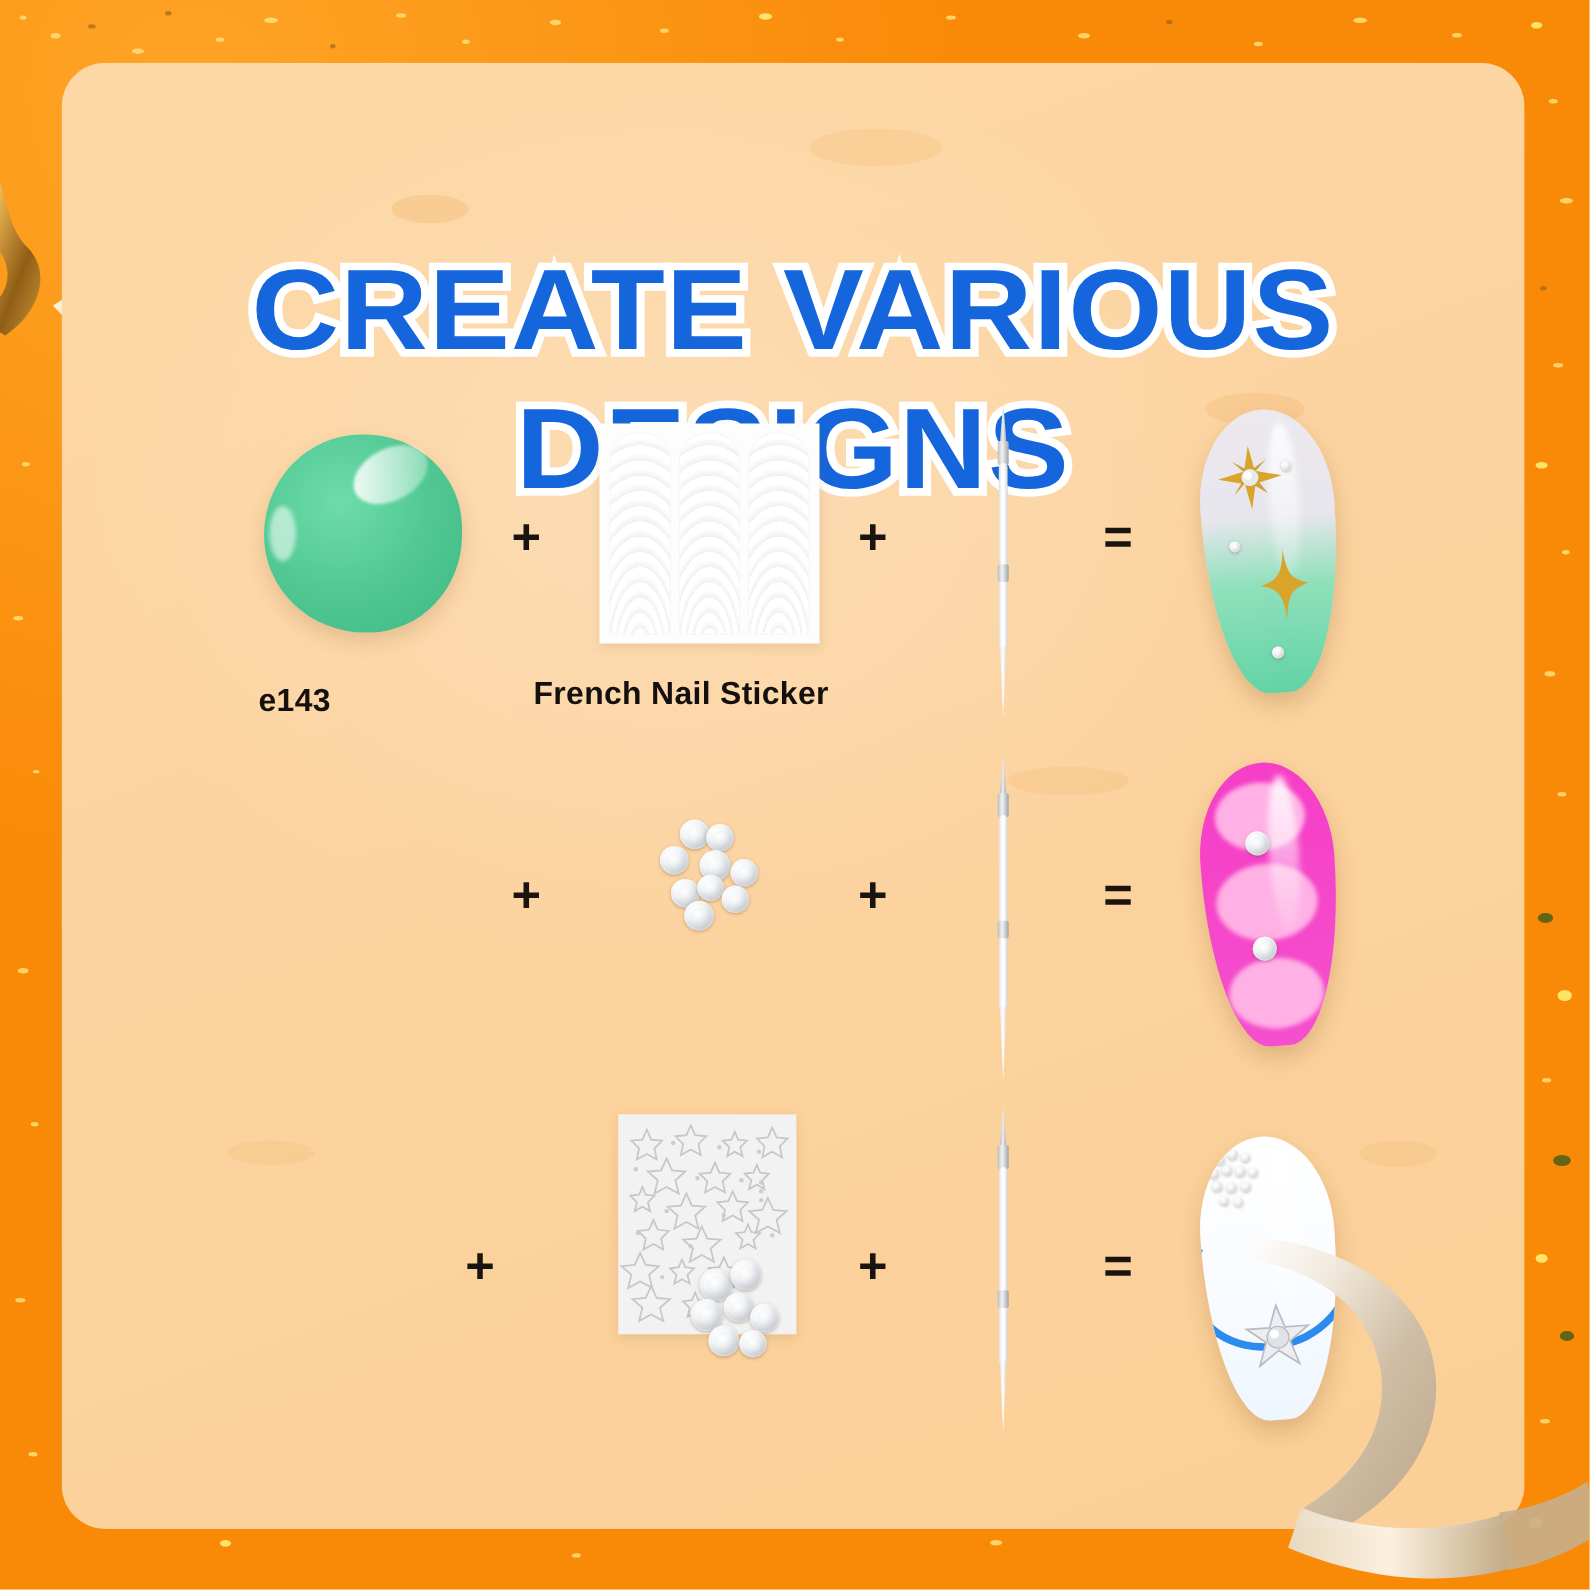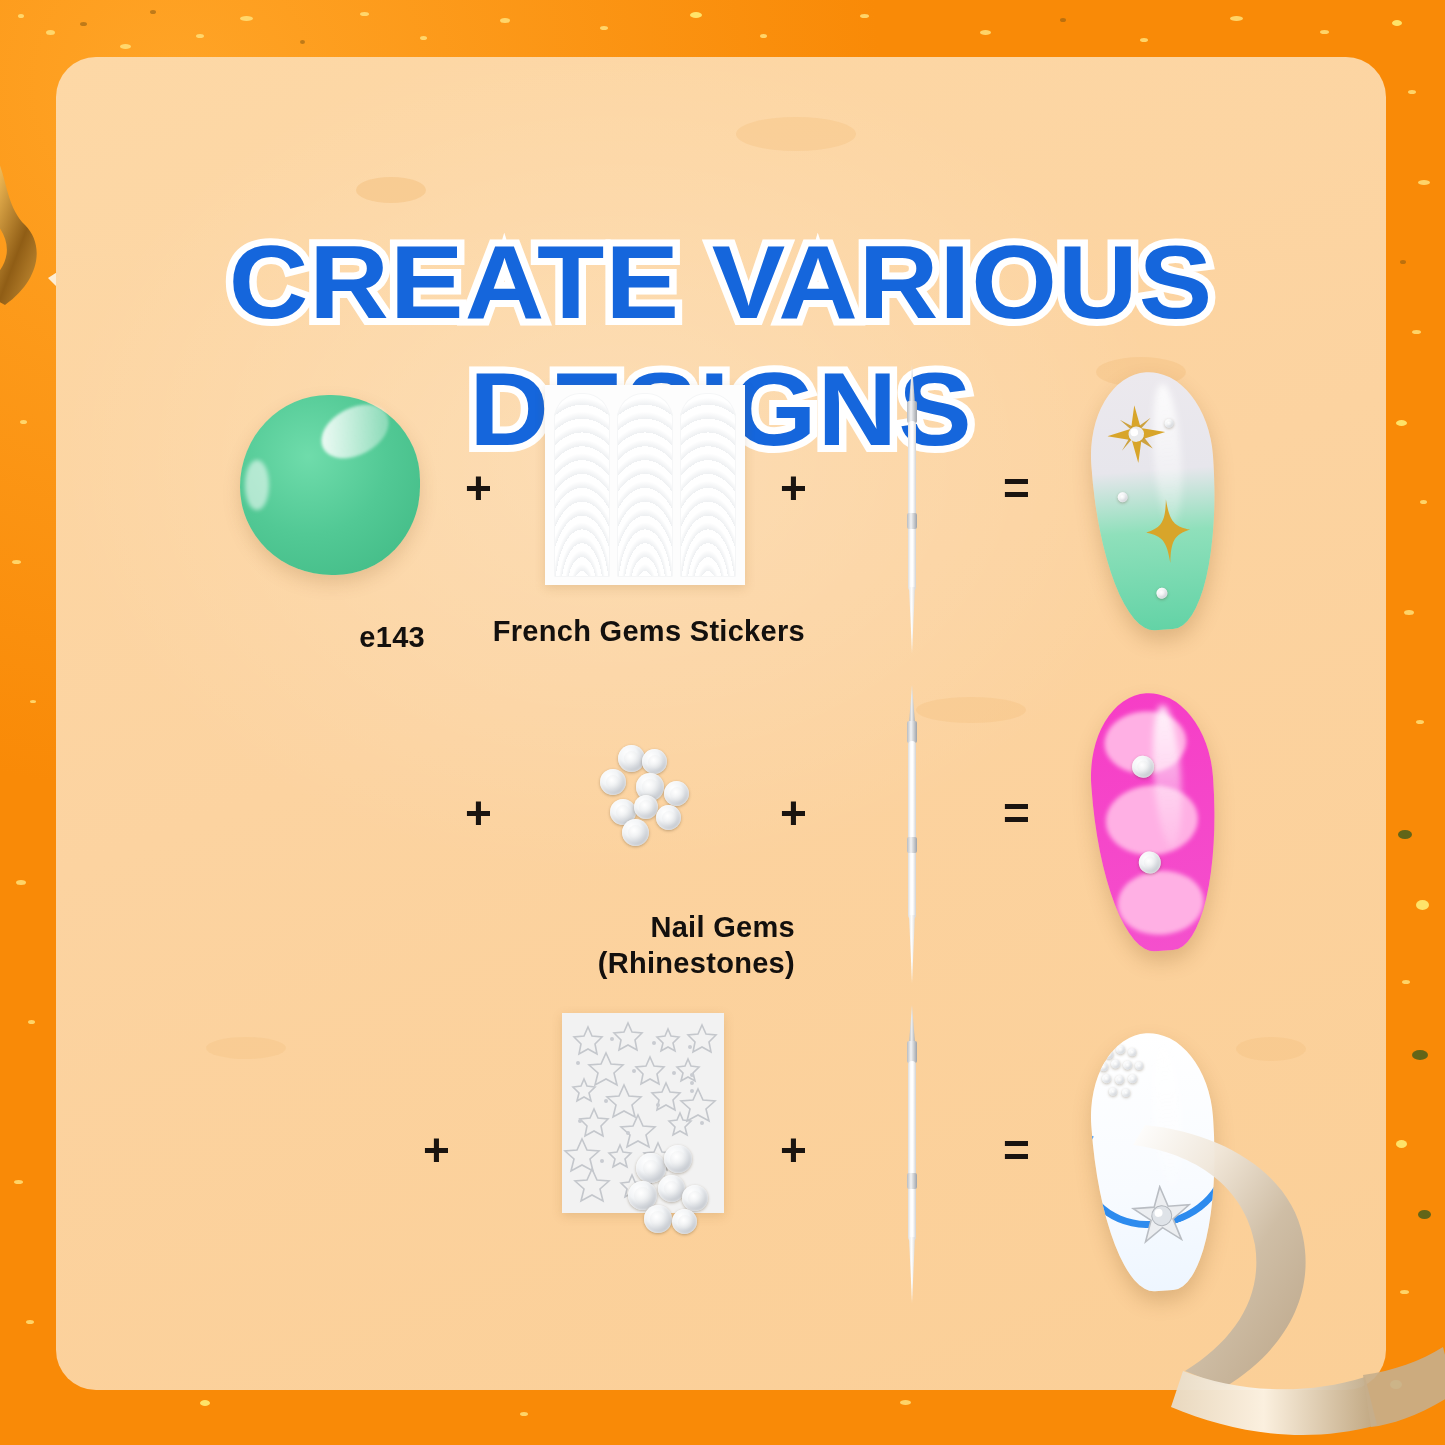--- a/index.html
+++ b/index.html
@@ -93,21 +93,21 @@
     left: 0;
     width: 100%;
     height: 300px;
   }
   .row1 { top: 360px; }
   .row2 { top: 685px; }
   .row3 { top: 1005px; }
 
   .cell {
     position: absolute;
-    text-align: right;
+    text-align: left;
   }
   .cell-label {
     font-family: "Liberation Sans", sans-serif;
     font-weight: bold;
     font-size: 29px;
     color: #13100e;
     letter-spacing: .3px;
     line-height: 1.25;
     white-space: pre-line;
   }
@@ -384,21 +384,21 @@
     </div>
 
     <div class="op" style="left:465px;top:105px">+</div>
 
     <div class="cell" style="left:543px;top:25px;width:204px">
       <div class="sheet-french">
         <div class="fr-col" style="left:9px"></div>
         <div class="fr-col" style="left:72px"></div>
         <div class="fr-col" style="left:135px"></div>
       </div>
-      <div class="cell-label" style="margin-top:28px;width:320px;margin-left:-58px">French Gems Stickers</div>
+      <div class="cell-label" style="margin-top:28px;width:320px;margin-left:-58px">French Nail Sticker</div>
     </div>
 
     <div class="op" style="left:780px;top:105px">+</div>
 
     <div class="brush" style="left:903px;top:5px;height:290px">
       <div class="tip" style="top:0;height:38px"></div>
       <div class="ferrule" style="top:36px"></div>
       <div class="handle" style="top:56px;height:170px"></div>
       <div class="ferrule" style="top:148px;height:16px"></div>
       <div class="btip" style="top:222px;height:66px"></div>
@@ -435,22 +435,20 @@
         <div class="gem" style="left:38px;top:2px;width:27px;height:27px"></div>
         <div class="gem" style="left:62px;top:6px;width:25px;height:25px"></div>
         <div class="gem" style="left:20px;top:26px;width:26px;height:26px"></div>
         <div class="gem" style="left:56px;top:30px;width:28px;height:28px"></div>
         <div class="gem" style="left:84px;top:38px;width:25px;height:25px"></div>
         <div class="gem" style="left:30px;top:56px;width:26px;height:26px"></div>
         <div class="gem" style="left:54px;top:52px;width:24px;height:24px"></div>
         <div class="gem" style="left:76px;top:62px;width:25px;height:25px"></div>
         <div class="gem" style="left:42px;top:76px;width:27px;height:27px"></div>
       </div>
-      <div class="cell-label" style="margin-top:56px;width:300px;margin-left:-50px">Nail Gems
-(Rhinestones)</div>
     </div>
 
     <div class="op" style="left:780px;top:105px">+</div>
 
     <div class="brush" style="left:903px;top:0px;height:300px">
       <div class="tip" style="top:0;height:38px"></div>
       <div class="ferrule" style="top:36px"></div>
       <div class="handle" style="top:56px;height:178px"></div>
       <div class="ferrule" style="top:152px;height:16px"></div>
       <div class="btip" style="top:230px;height:68px"></div>

